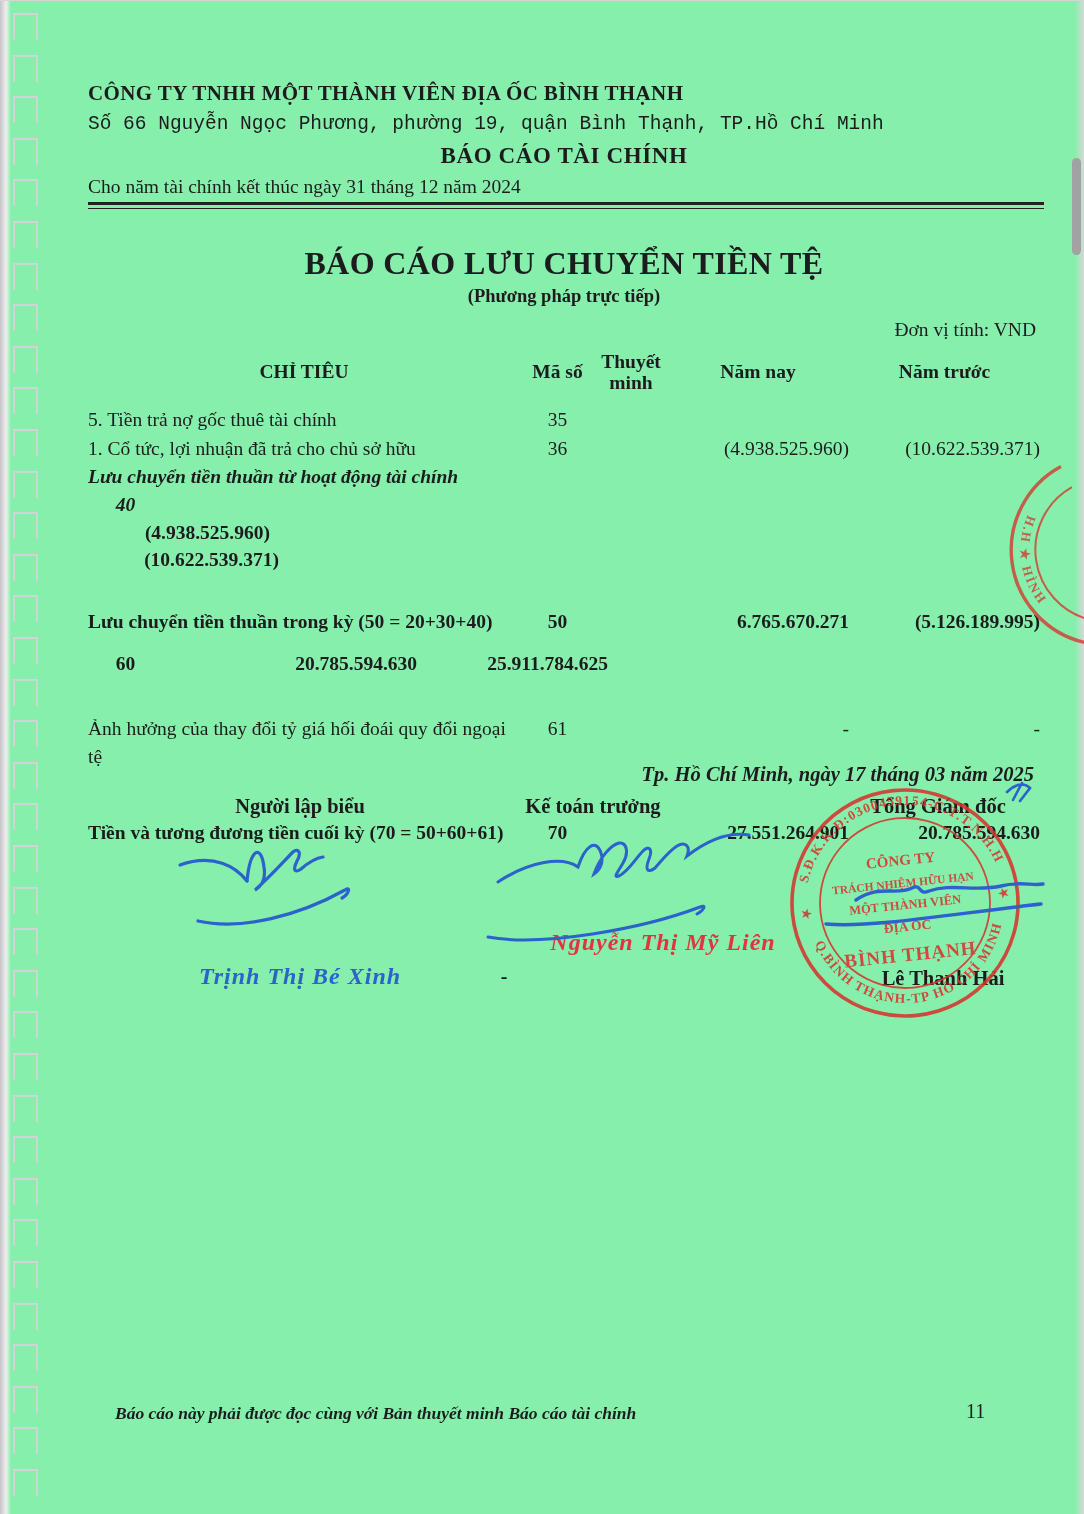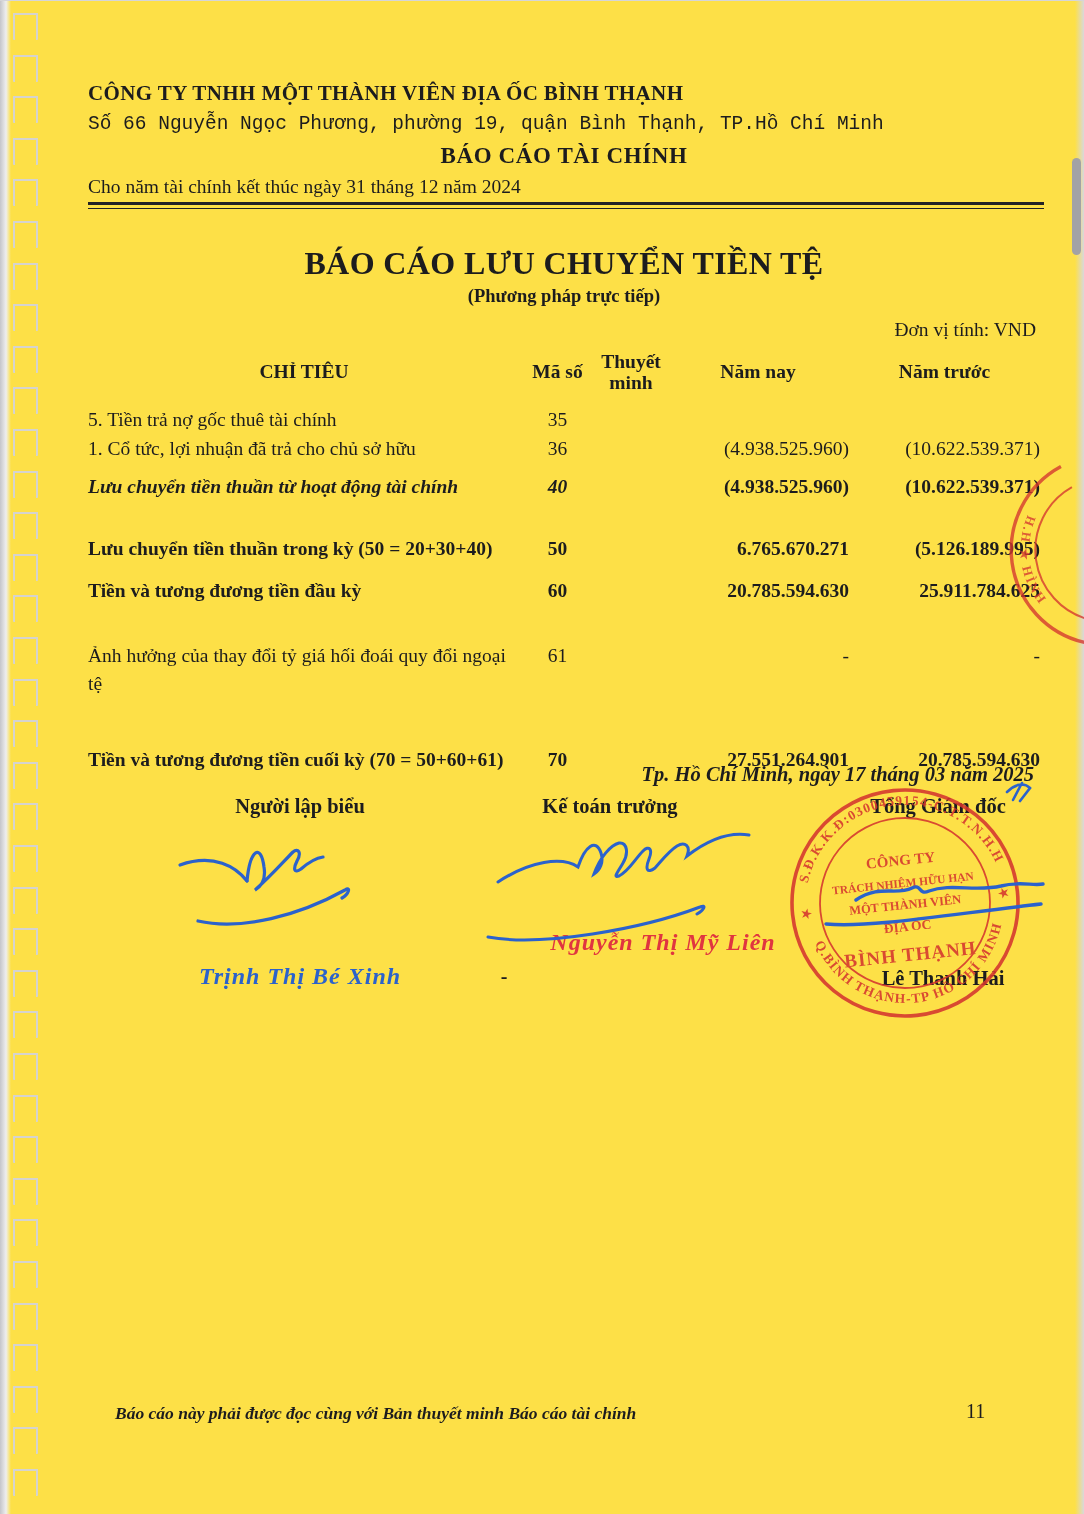--- a/index.html
+++ b/index.html
@@ -1,18 +1,18 @@
 <!DOCTYPE html>
 <html><head>
 <meta charset="utf-8">
 <style>
   * { margin:0; padding:0; box-sizing:border-box; }
   html,body { width:1084px; height:1514px; }
   body { background:#e9e9eb; font-family:"Liberation Serif", serif; color:#1c1c1e; }
-  .page { position:relative; width:1084px; height:1514px; background:#fde047; overflow:hidden; border-top:1px solid #d5d5d8; }
+  .page { position:relative; width:1084px; height:1514px; background:#86efac; overflow:hidden; border-top:1px solid #d5d5d8; }
   .left-edge { position:absolute; left:0; top:0; bottom:0; width:11px;
     background:linear-gradient(to right,#c5c5c9,#eeeeef 55%,rgba(255,255,255,0)); }
   .right-edge { position:absolute; right:0; top:0; bottom:0; width:9px;
     background:linear-gradient(to left,#d8d8db,rgba(255,255,255,0)); }
   .hole { position:absolute; left:13px; width:25px; height:27px;
     border:2px solid #d3d3d7; border-bottom:none; border-radius:1px; opacity:.95; }
   .scroll-thumb { position:absolute; right:3px; top:157px; width:9px; height:97px;
     border-radius:5px; background:#a2a2a5; }
 
   .content { position:absolute; left:88px; top:80px; width:952px; }
@@ -128,36 +128,35 @@
           <div class="tcell c-cur"></div>
           <div class="tcell c-pri"></div>
         </div>
         <div class="trow normal" style="margin-top: 1px;">
           <div class="tcell c-label">1. Cổ tức, lợi nhuận đã trả cho chủ sở hữu</div>
           <div class="tcell c-code">36</div>
           <div class="tcell c-note"></div>
           <div class="tcell c-cur">(4.938.525.960)</div>
           <div class="tcell c-pri">(10.622.539.371)</div>
         </div>
-        <div class="trow bold-italic" style="margin-top: 11px;">
+        <div class="trow bold-italic" style="margin-top: 1px; flex-direction: column;">
           <div class="tcell c-label">Lưu chuyển tiền thuần từ hoạt động tài chính</div>
           <div class="tcell c-code">40</div>
           <div class="tcell c-note"></div>
           <div class="tcell c-cur">(4.938.525.960)</div>
           <div class="tcell c-pri">(10.622.539.371)</div>
         </div>
         <div class="trow bold" style="margin-top: 34px;">
           <div class="tcell c-label">Lưu chuyển tiền thuần trong kỳ (50 = 20+30+40)</div>
           <div class="tcell c-code">50</div>
           <div class="tcell c-note"></div>
           <div class="tcell c-cur">6.765.670.271</div>
           <div class="tcell c-pri">(5.126.189.995)</div>
         </div>
         <div class="trow bold" style="margin-top: 14px;">
-          <div class="tcell c-label">Tiền và tương đương tiền đầu kỳ</div>
           <div class="tcell c-code">60</div>
           <div class="tcell c-note"></div>
           <div class="tcell c-cur">20.785.594.630</div>
           <div class="tcell c-pri">25.911.784.625</div>
         </div>
         <div class="trow normal" style="margin-top: 38px;">
           <div class="tcell c-label">Ảnh hưởng của thay đổi tỷ giá hối đoái quy đổi ngoại tệ</div>
           <div class="tcell c-code">61</div>
           <div class="tcell c-note"></div>
           <div class="tcell c-cur">-</div>
@@ -169,21 +168,21 @@
           <div class="tcell c-note"></div>
           <div class="tcell c-cur">27.551.264.901</div>
           <div class="tcell c-pri">20.785.594.630</div>
         </div>
       </div>
   </div>
 
   <div class="signing">
     <div class="sig-date">Tp. Hồ Chí Minh, ngày 17 tháng 03 năm 2025</div>
     <div class="sig-title" style="left:212px">Người lập biểu</div>
-    <div class="sig-title" style="left:522px">Kế toán trưởng</div>
+    <div class="sig-title" style="left:505px">Kế toán trưởng</div>
     <div class="sig-title" style="left:850px">Tổng Giám đốc</div>
     <div class="sig-name name-blue">Trịnh Thị Bé Xinh</div>
     <div class="sig-name name-sep">-</div>
     <div class="sig-name name-red">Nguyễn Thị Mỹ Liên</div>
     <div class="sig-name name-black">Lê Thanh Hải</div>
   </div>
 
   <svg class="ink-overlay" viewBox="0 0 1084 1514">
 
     <g transform="translate(1106,549) rotate(-8)" stroke="#d5362f" fill="none" opacity="0.78">

